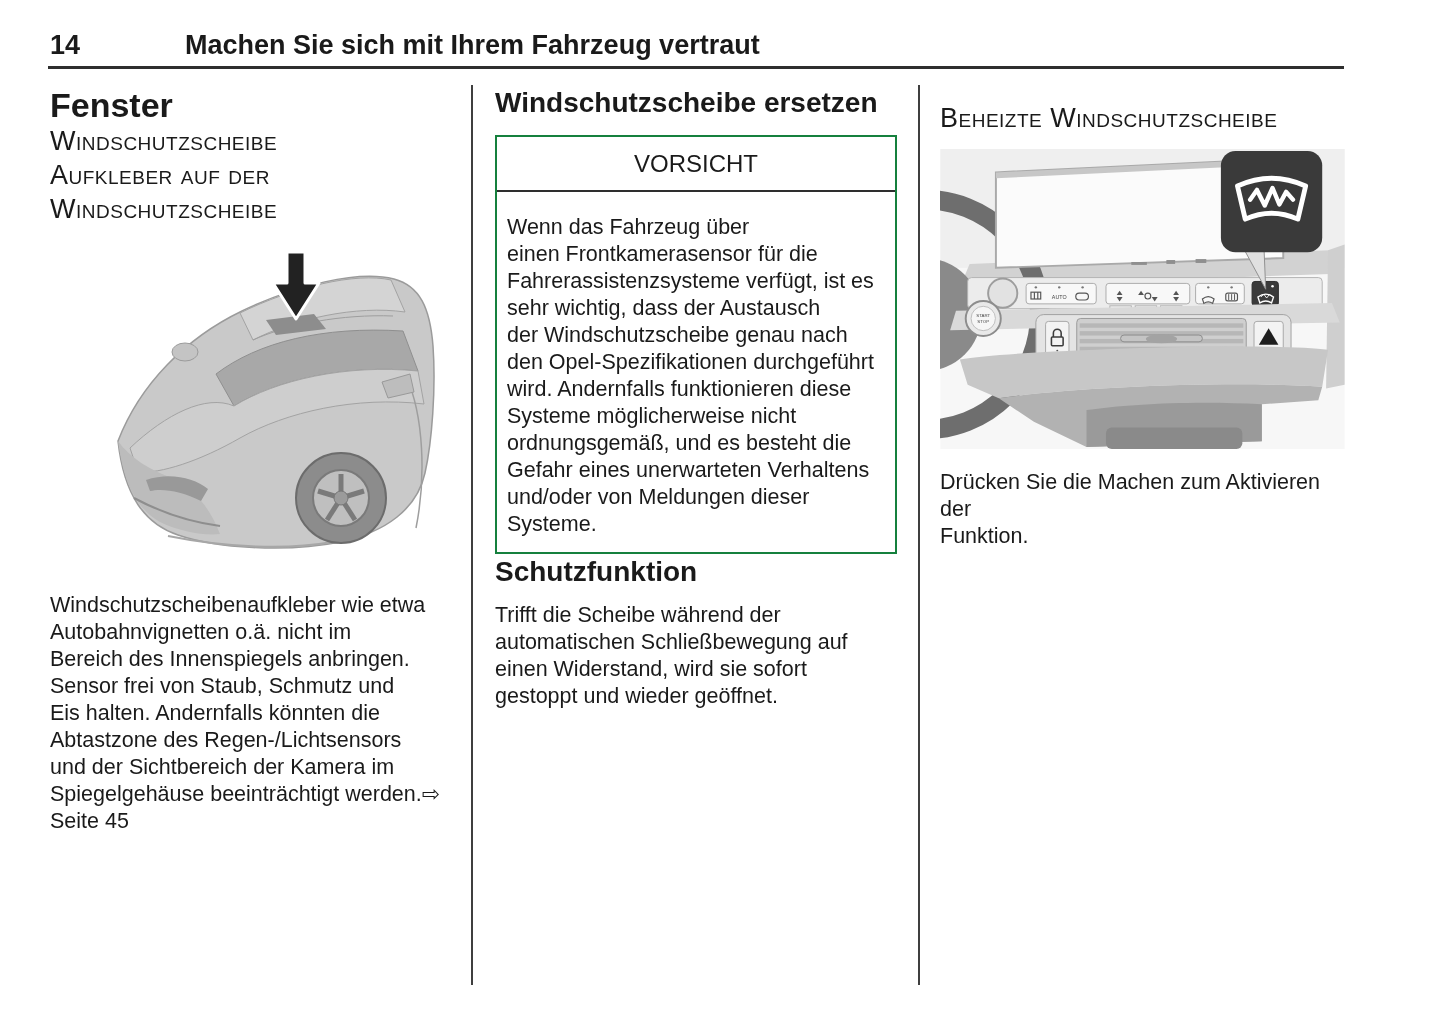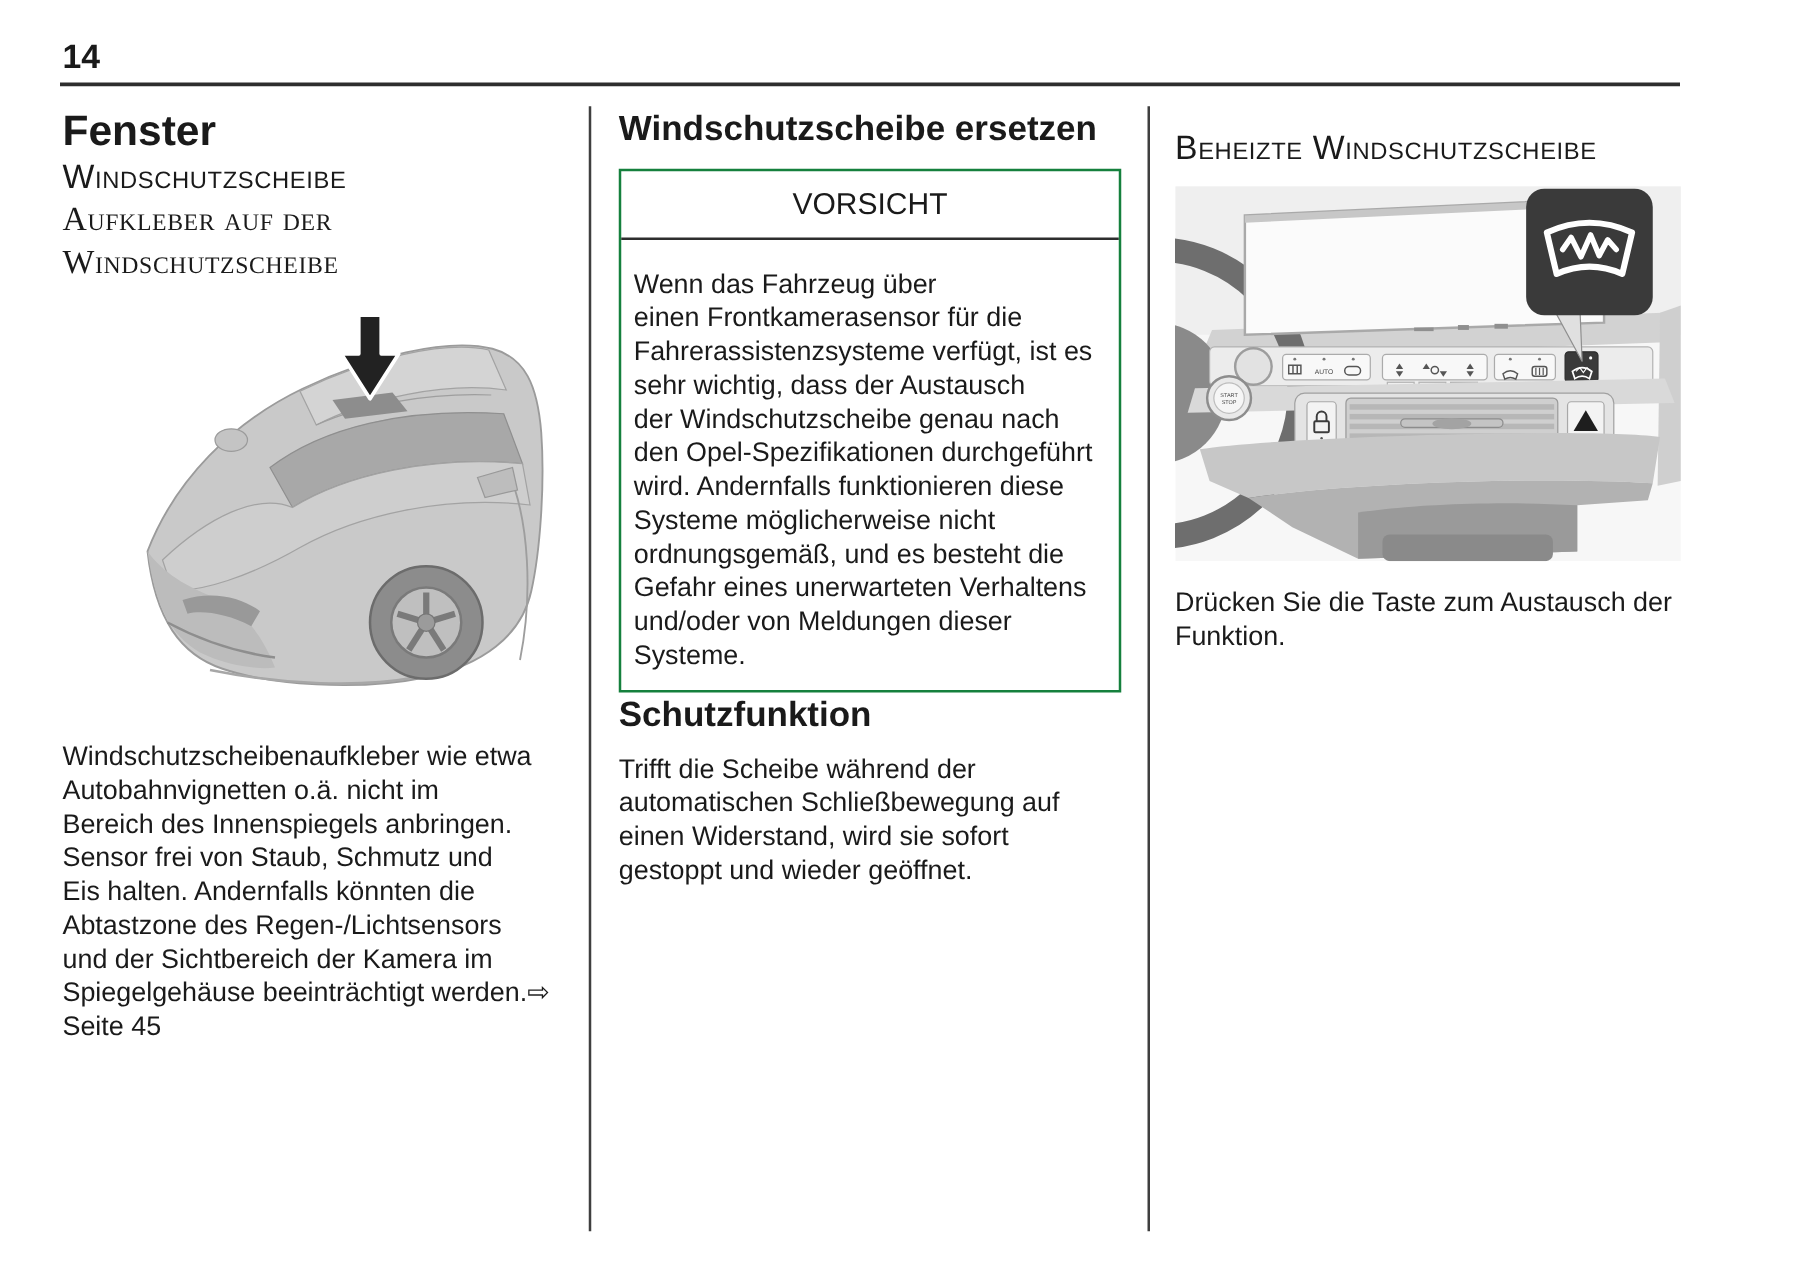--- a/index.html
+++ b/index.html
@@ -26,21 +26,21 @@
   .col2{width:402px;}
   .col3{width:405px;}
 
   h2.major{font-size:34px;font-weight:bold;margin:2px 0 0 0;line-height:1.1;}
   h2.section{font-size:28px;font-weight:bold;margin:2px 0 0 0;line-height:1.15;}
   h3.smallcaps{
     font-variant:small-caps;font-weight:400;font-size:27px;
     letter-spacing:0.5px;margin:0;line-height:1.26;white-space:pre-line;
   }
   .sc-gap1{margin-top:26px;}
-  .sc-gap2{margin-top:18px;font-family:Liberation Serif, serif;}
+  .sc-gap2{margin-top:18px;}
 
   p.body{font-size:21.5px;line-height:27px;margin:0;white-space:pre-line;}
   .col1 p.body{margin-top:26px;}
 
   figure{margin:0;padding:0;}
   .car-fig{margin:10px 0 0 38px;width:360px;height:330px;}
   .dash-fig{margin:14px 0 0 0;width:405px;height:300px;}
 
   
   .caution{border:2px solid #15803d;margin-top:16px;}
@@ -56,20 +56,21 @@
 
   svg text{font-family:"Liberation Sans","DejaVu Sans",sans-serif;}
 </style>
 </head>
 <body>
 
 <div class="page">
 
   <div class="hdr">
     <span class="pnum">14</span>
+    <span class="chapter">Machen Sie sich mit Ihrem Fahrzeug vertraut</span>
   </div>
   <div class="hdr-rule"></div>
 
   <div class="columns">
 
     <section class="col1">
       <h2 class="major">Fenster</h2>
       <h3 class="smallcaps sc-gap1">Windschutzscheibe</h3>
       <h3 class="smallcaps sc-gap2">Aufkleber auf der
 Windschutzscheibe</h3>
@@ -273,18 +274,18 @@
 
           <polygon points="308,96 332,96 334,144" fill="#e0e0e0" stroke="#8f8f8f"></polygon>
           <g>
             <rect x="288" y="2" width="104" height="104" rx="15" fill="#3a3a3a"></rect>
             <path d="M305,38 Q340,22 375,38 L367,72 Q340,60 313,72 Z" fill="none" stroke="#ffffff" stroke-width="5" stroke-linejoin="round"></path>
             <polyline points="318,52 325,42 333,58 341,40 348,57 355,44 362,52" fill="none" stroke="#ffffff" stroke-width="4.5" stroke-linejoin="round" stroke-linecap="round"></polyline>
           </g>
         </svg>
       </figure>
 
-      <p class="body">Drücken Sie die Taste zum Austausch der
+      <p class="body">Drücken Sie die Machen zum Aktivieren der
 Funktion.</p>
     </section>
 
   </div>
 </div>
 
 </body></html>

